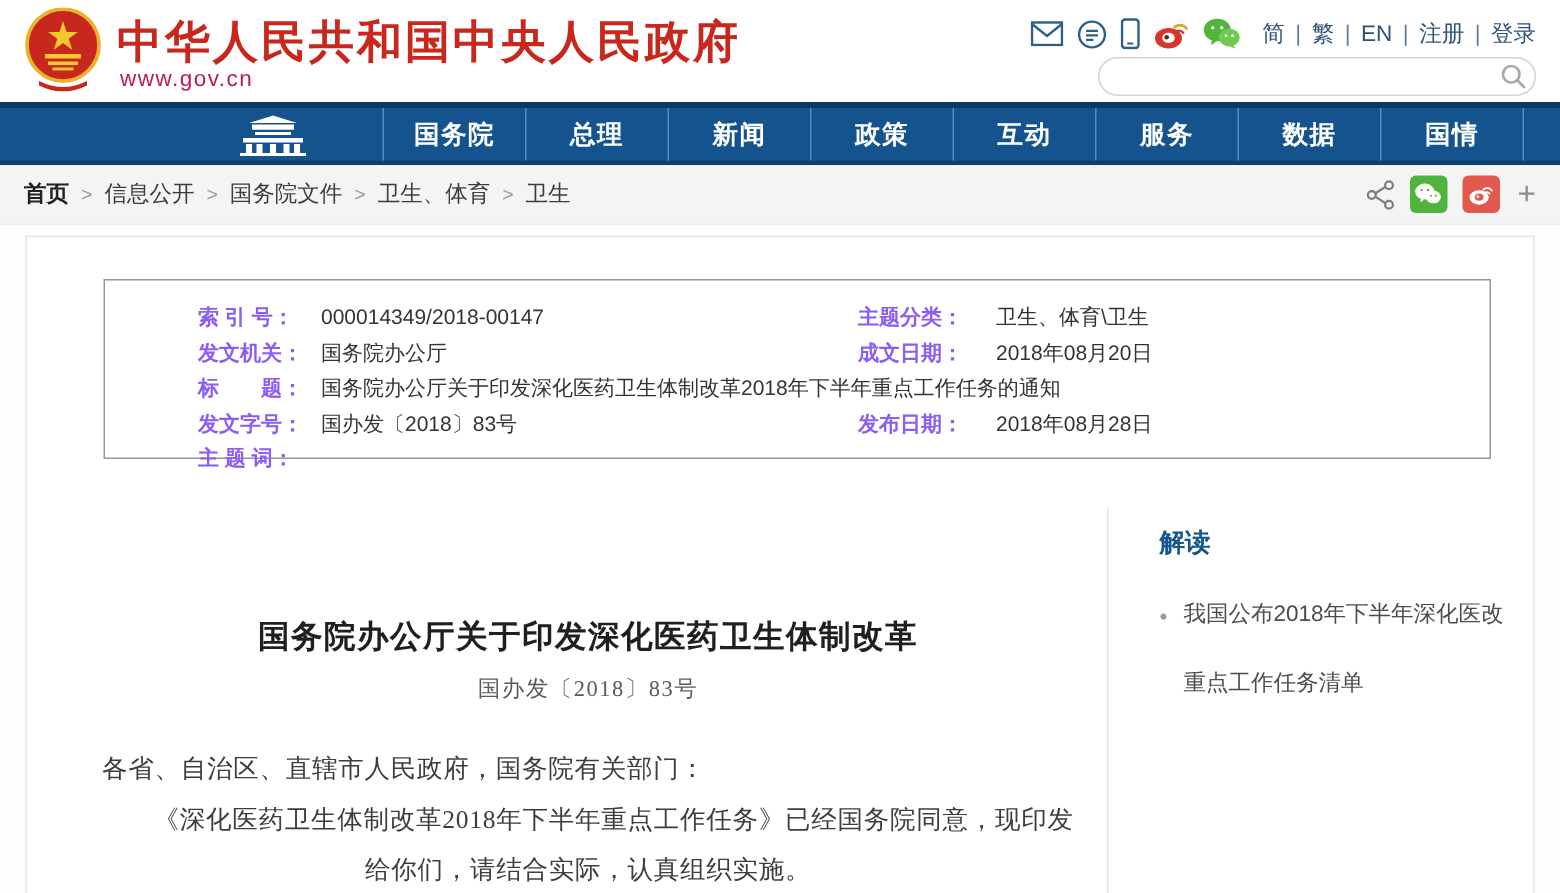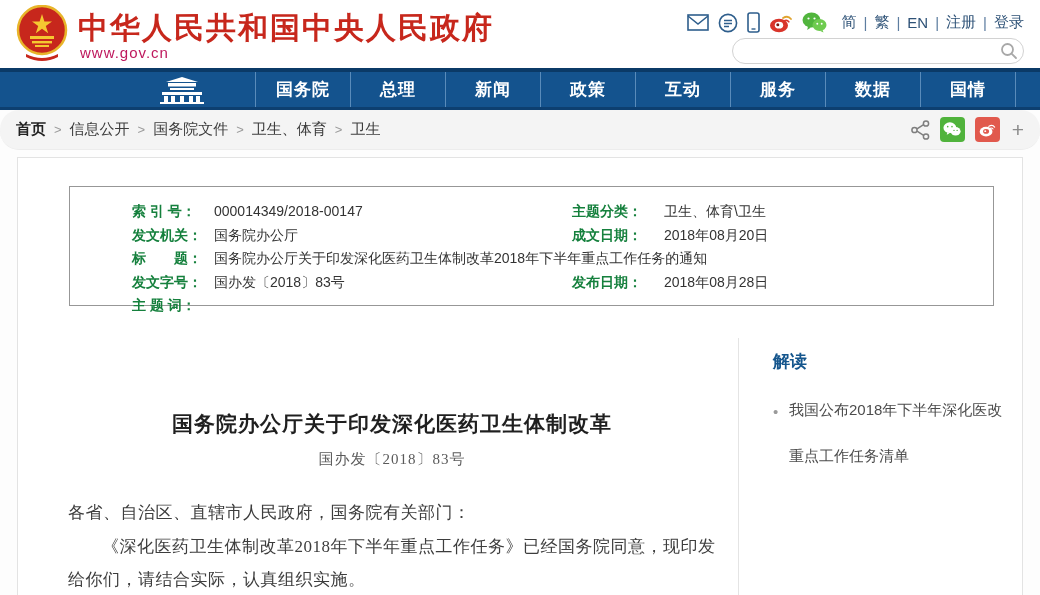--- a/index.html
+++ b/index.html
@@ -27,54 +27,54 @@
   .nav { height:42px; background:#14538e; border-top:4px solid #0b3a67; border-bottom:3px solid #0d3f70;
          display:flex;padding-left:20px; }
   .nav-inner { display:flex; height:100%; margin-left:88px; }
   .nav-cell { display:flex; align-items:center; justify-content:center;
               border-right:1px solid rgba(173,208,240,0.45); height:100%; }
   .nav-home { width:148px; }
   .nav-item { width:95px; color:#fff; font-size:17px; font-weight:bold; cursor:pointer; letter-spacing:1px; }
 
   
   .crumb-bar { height:40px; background:#f4f4f4; border-bottom:1px solid #ececec;
-               display:flex; align-items:center; padding:0 16px;border-radius:19px; }
+               display:flex; align-items:center; padding:0 16px; }
   .crumbs { display:flex; align-items:center; gap:8px; font-size:15px; color:#3c3c3c; }
   .crumbs .home { font-weight:bold; color:#222; cursor:pointer; }
   .crumbs .c-sep { color:#9a9a9a; font-size:13px; }
   .crumbs .crumb { cursor:pointer; }
   .crumb-share { margin-left:auto; display:flex; align-items:center; gap:10px; }
   .sq-btn { width:25px; height:25px; border-radius:4px; display:flex; align-items:center;
             justify-content:center; cursor:pointer; }
   .sq-wechat { background:#50b33c; }
   .sq-weibo { background:#e1594d; }
   .plus { font-size:21px; color:#8c8c8c; cursor:pointer; line-height:1; margin-left:2px; }
 
   
   .card { position:absolute; left:17px; top:157px; width:1006px; height:520px;
           background:#fff; border:1px solid #e3e3e3; border-bottom:none; }
 
   .meta-box { position:absolute; left:51px; top:28px; width:925px; height:120px;
               border:1px solid #979797; background:#fff;
               padding:13px 20px 0 62px; }
   .meta-grid { display:grid; grid-template-columns:82px 358px 92px auto; row-gap:1px;
                font-size:14px; line-height:22.5px; color:#333; }
-  .meta-label { font-weight:bold; color:#15803d; white-space:pre; }
+  .meta-label { font-weight:bold; color:#8b5cf6; white-space:pre; }
   .meta-span { grid-column:2 / 5; }
 
   .v-divider { position:absolute; left:720px; top:180px; bottom:0; width:0;
                border-left:1px solid #e4e4e4; }
 
   .main-col { position:absolute; left:50px; top:205px; width:648px;
               font-family:"Liberation Serif", serif; }
   .doc-title { text-align:center; font-size:21px; font-weight:bold; color:#1f1f1f;
                line-height:34px; letter-spacing:1px;margin-top:44px; }
   .doc-num { text-align:center; font-size:15px; color:#5a5a5a; margin-top:9px; letter-spacing:1px; }
   .doc-body { margin-top:27px; font-size:17px; color:#3d3d3d; line-height:33.5px; letter-spacing:0.5px; }
-  .doc-body .indent { text-indent:2em; }
+  .doc-body .indent { text-indent:2em;text-align:center; }
   .doc-sign { text-align:right; padding-right:58px; margin-top:2px;
               font-size:16.5px; color:#3d3d3d; line-height:33px; }
 
   .sidebar { position:absolute; left:737px; top:192px; width:260px; padding-left:18px; }
   .sb-heading { font-size:17px; font-weight:bold; color:#15568d; }
   .sb-list { margin-top:14px; }
   .sb-item { position:relative; padding-left:16px; font-size:15px; color:#4c4c4c;
              line-height:46px; cursor:pointer; }
   .sb-item .dot { position:absolute; left:0; top:2px; color:#9a9a9a; font-size:15px; }
 </style>

